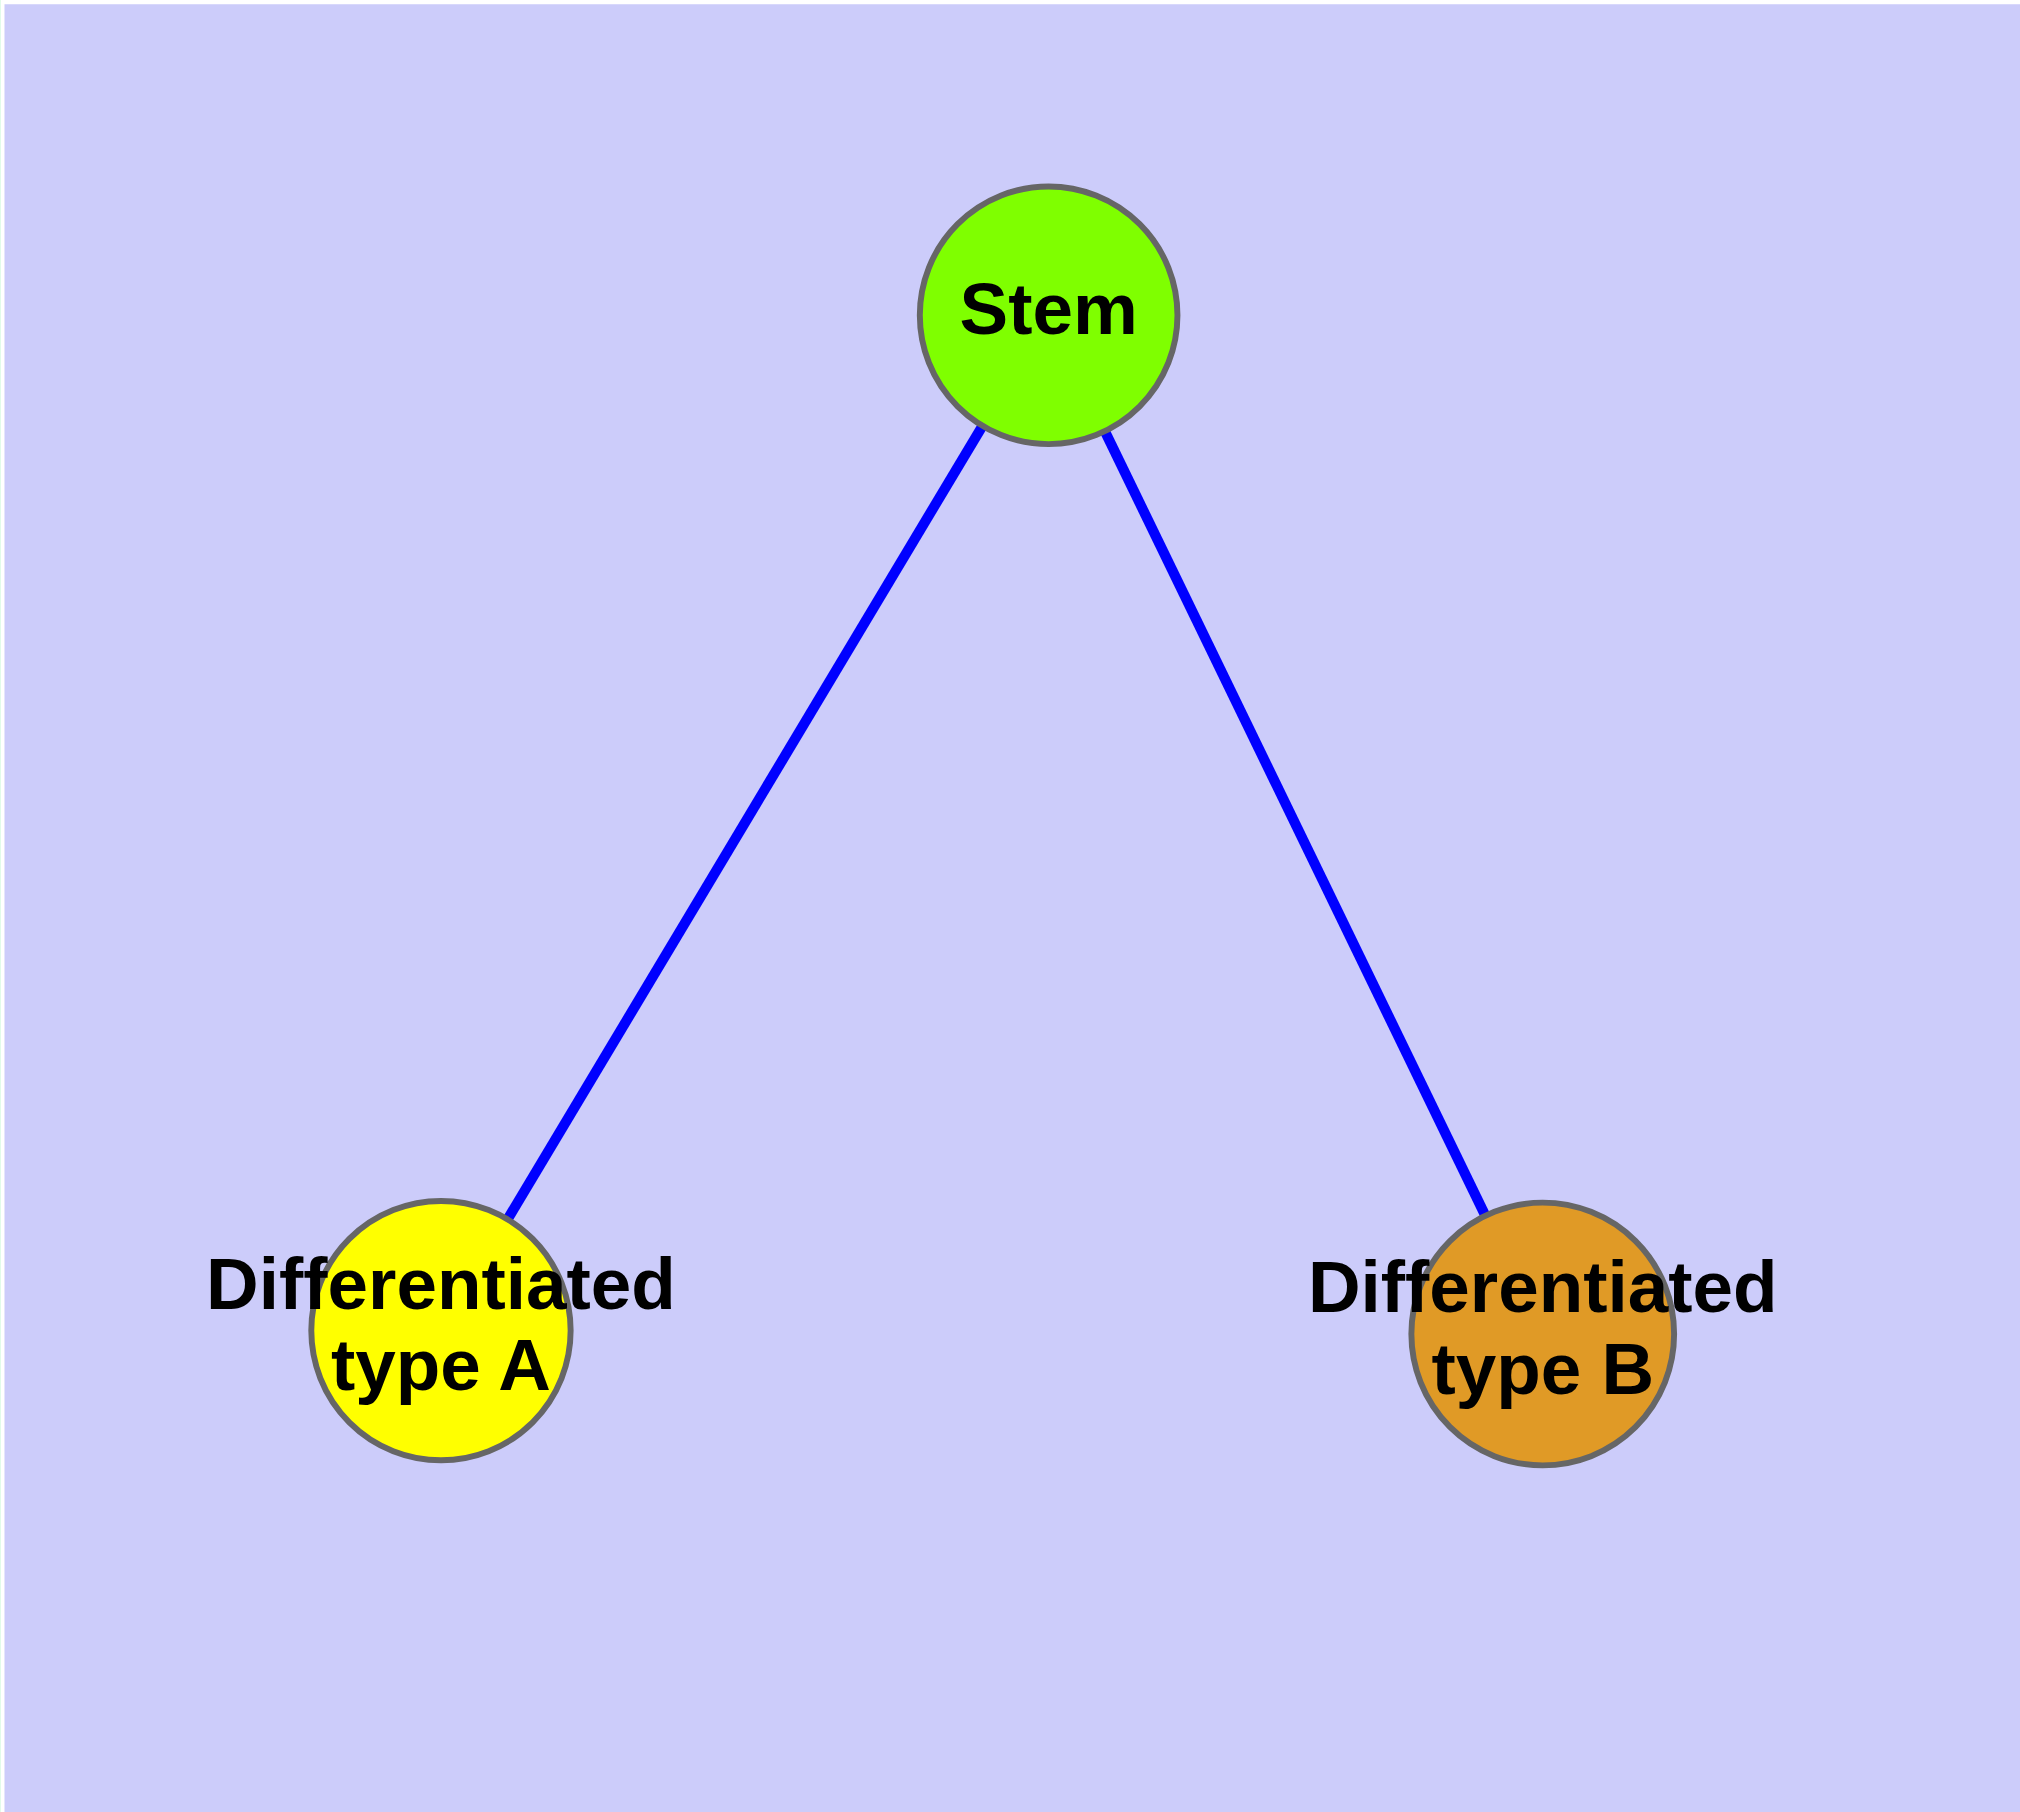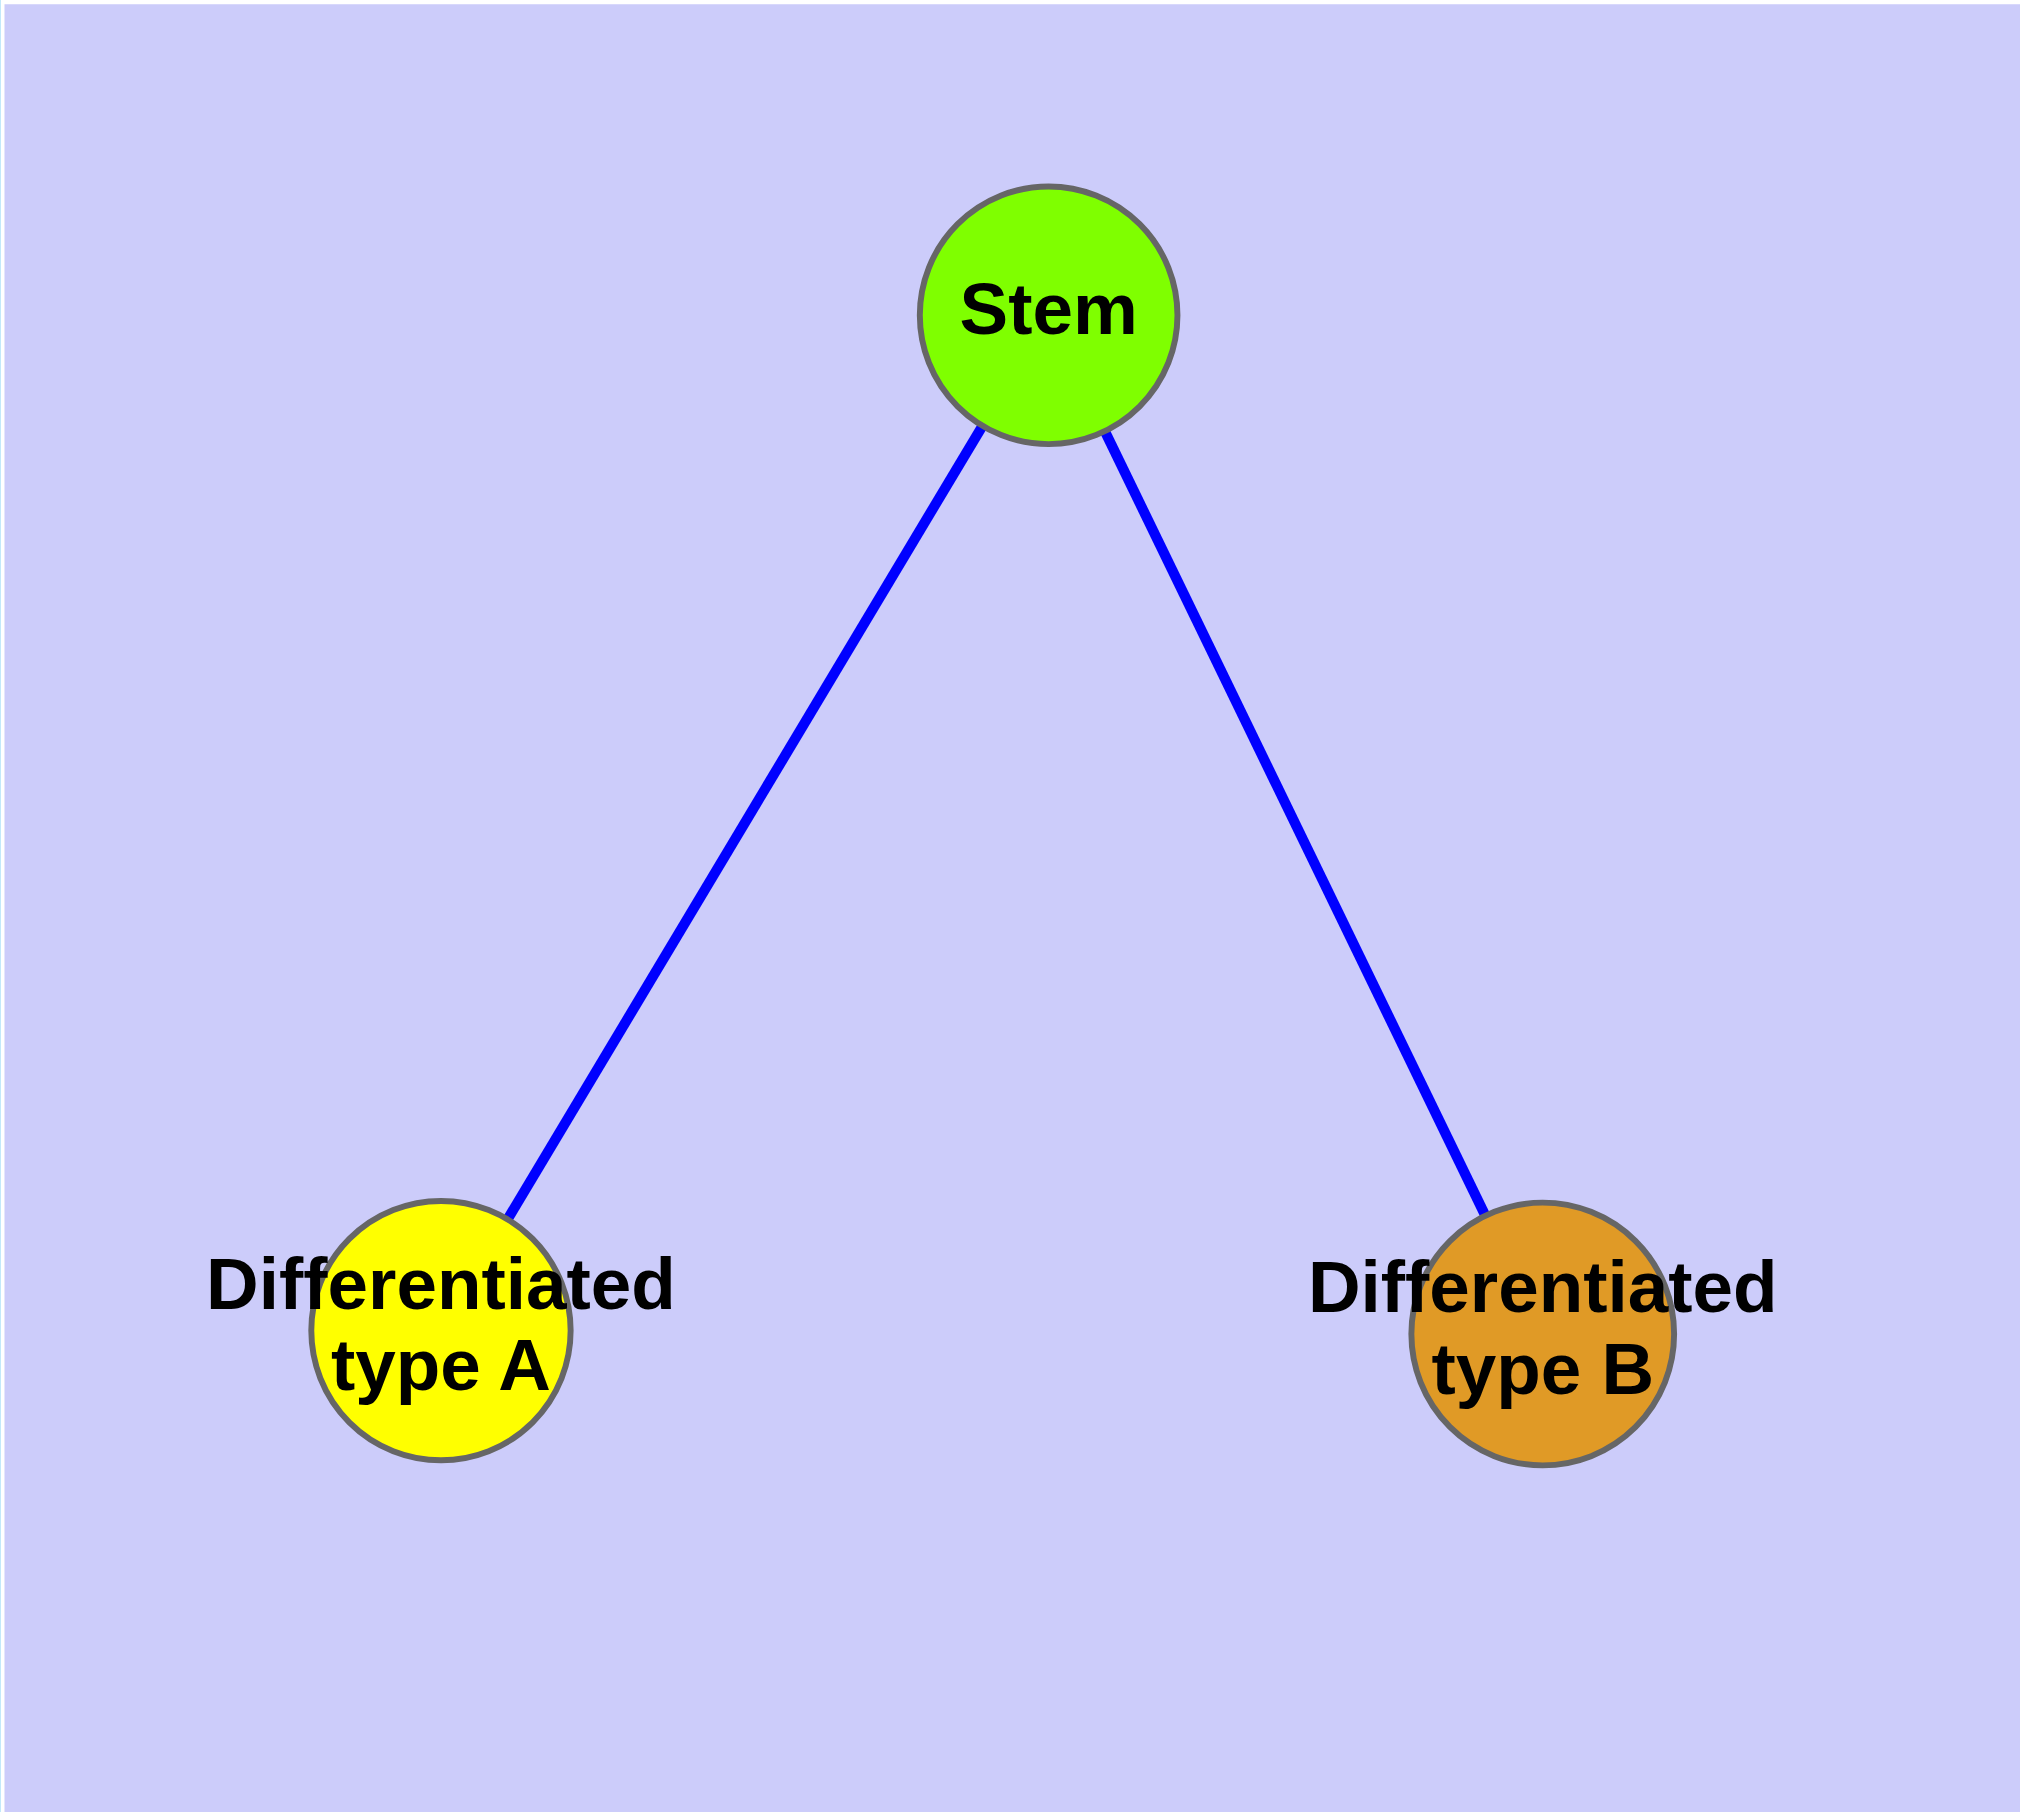--- a/index.html
+++ b/index.html
@@ -9,21 +9,21 @@
     background: #ffffff;
   }
   body {
     font-family: "Liberation Sans", sans-serif;
   }
   #canvas {
     position: relative;
     width: 2021px;
     height: 1812px;
     overflow: hidden;
-    background: #0ea5e9;
+    background: #86efac;
   }
   #graph-svg {
     position: absolute;
     left: 0;
     top: 0;
     width: 2021px;
     height: 1812px;
     display: block;
   }
   .node-label {

